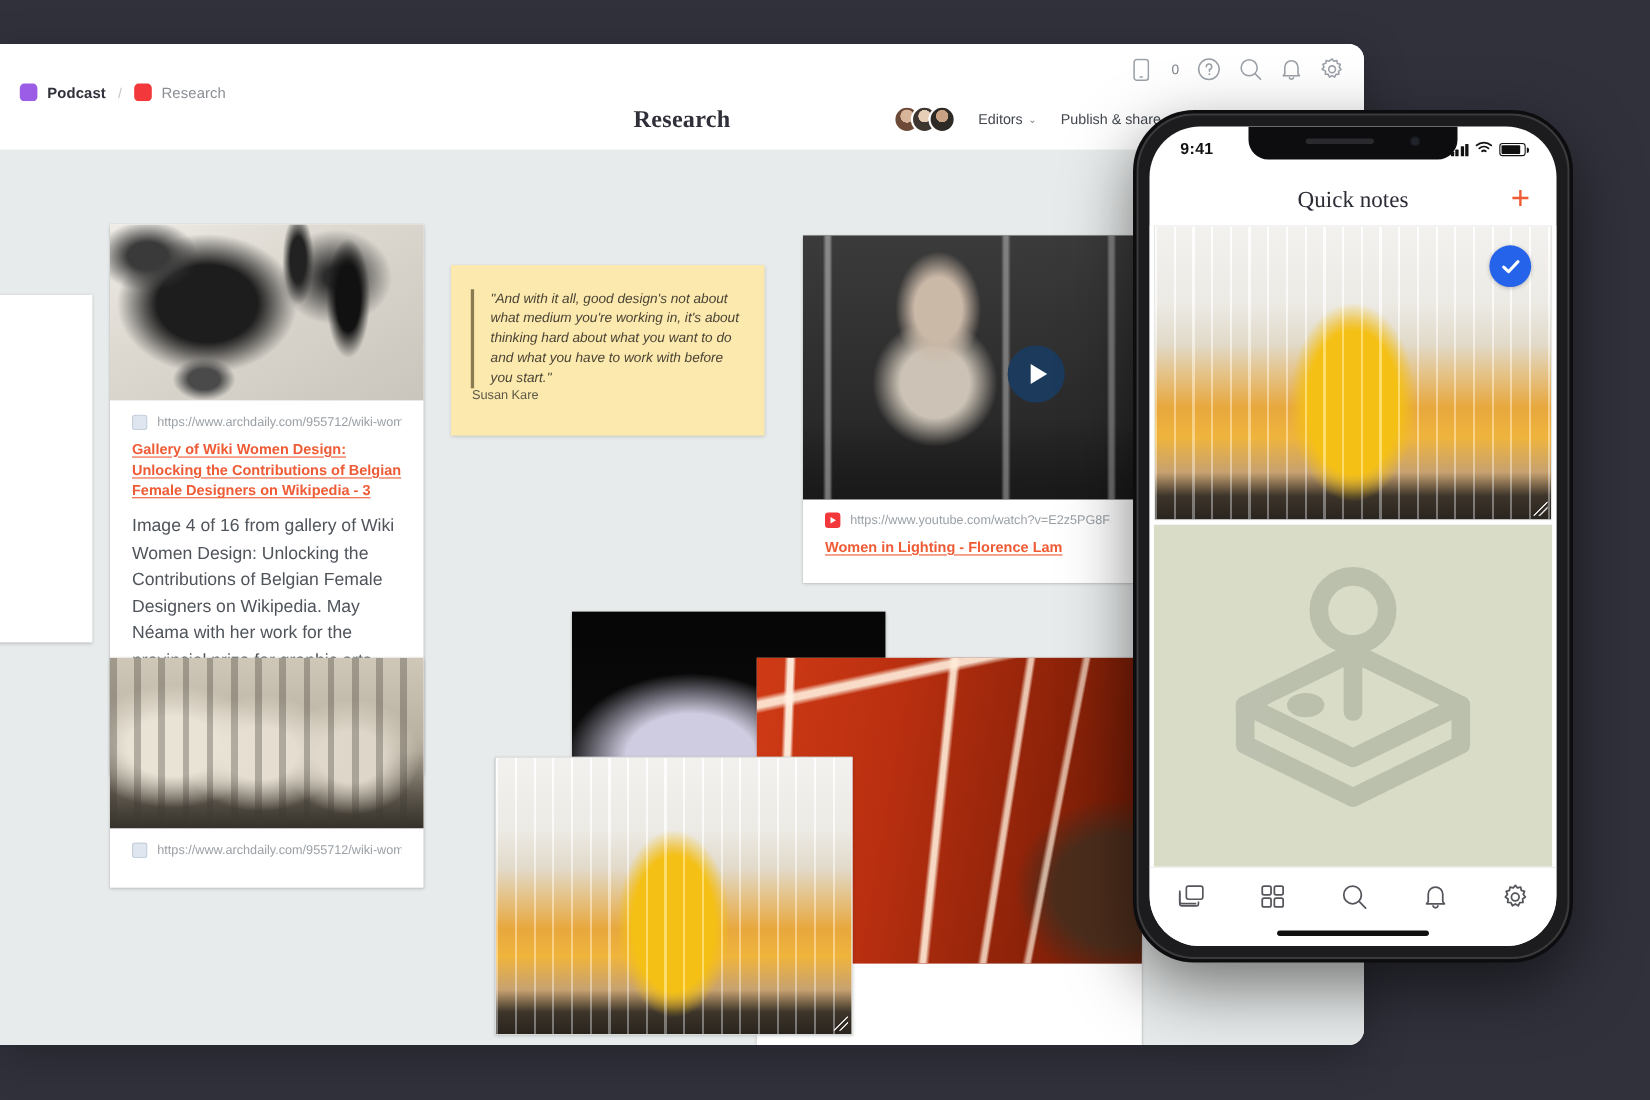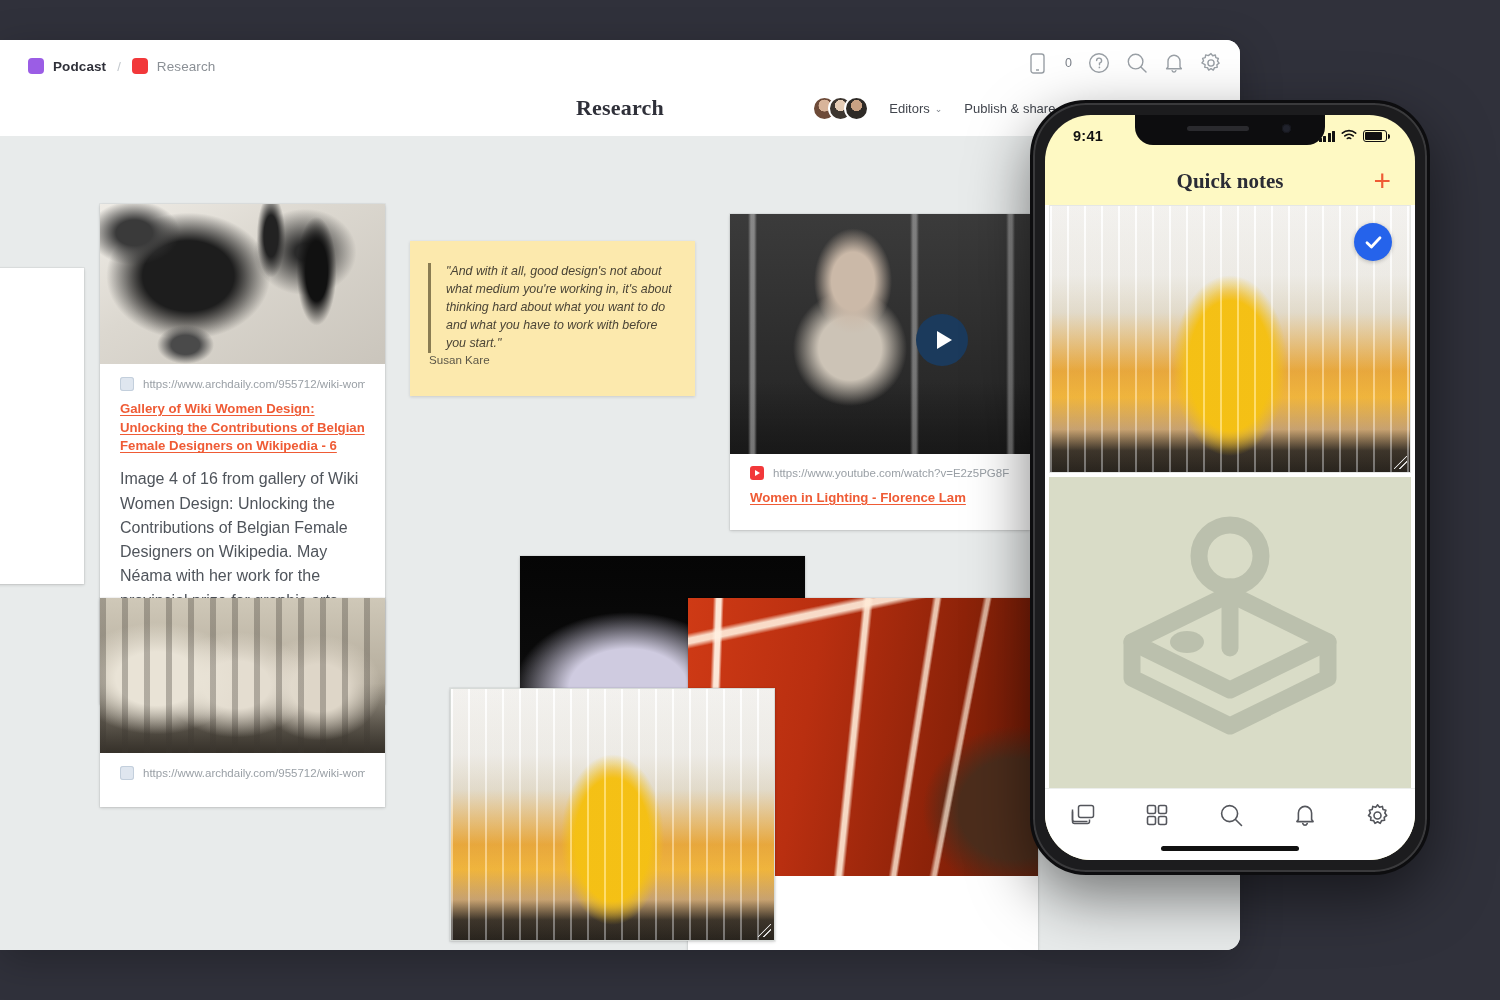--- a/index.html
+++ b/index.html
@@ -19,22 +19,22 @@
     border-top-right-radius: 14px;
     border-bottom-right-radius: 14px;
     overflow: hidden;
     box-shadow: 0 10px 40px rgba(0,0,0,.25);
   }
 
   
   #breadcrumb-bar {
     position: absolute; left: 0; top: 0;
     width: 100%; height: 52px;
-    display: flex; align-items: center;
-    padding-left: 28px;
+    display: flex; align-items: flex-end;
+    padding-left: 18px;
     background: #fff;
   }
   .crumb { display: flex; align-items: center; gap: 9px; }
   .crumb-chip { width: 16px; height: 16px; border-radius: 4px; }
   .crumb-label { font-size: 13.5px; letter-spacing: .1px; }
   .crumb-label.active { color: #2f3039; font-weight: 700; }
   .crumb-label.muted { color: #8b9096; font-weight: 400; }
   .crumb-sep { color: #c2c7cc; font-size: 13px; margin: 0 11px; }
 
   
@@ -219,21 +219,21 @@
   #phone {
     position: absolute; left: 1030px; top: 100px;
     width: 400px; height: 775px;
     background: #1c1c1e;
     border-radius: 56px;
     box-shadow: 0 22px 60px rgba(0,0,0,.5), 0 0 0 2px #3a3a3c inset;
     border: 3px solid #0d0d0f;
   }
   #phone-screen {
     position: absolute; left: 12px; top: 12px; right: 12px; bottom: 12px;
-    background: #fef9c3; border-radius: 46px; overflow: hidden;
+    background: #ffffff; border-radius: 46px; overflow: hidden;
   }
   #notch {
     position: absolute; left: 50%; transform: translateX(-50%); top: 0;
     width: 190px; height: 30px; background: #0d0d0f;
     border-bottom-left-radius: 18px; border-bottom-right-radius: 18px;
     z-index: 6;
   }
   #notch .speaker {
     position: absolute; left: 52px; top: 11px; width: 62px; height: 5px;
     border-radius: 3px; background: #2a2a2e;
@@ -263,21 +263,21 @@
     content:''; position:absolute; right:-3.5px; top:3px; width:2px; height:5px;
     background:#111; border-radius:0 2px 2px 0;
   }
   #phone-header {
     position: absolute; left: 0; right: 0; top: 42px; height: 48px;
     display: flex; align-items: center; justify-content: center;
     z-index: 5;
   }
   #phone-title {
     font-family: "Liberation Serif", serif;
-    font-weight: 700; font-size: 21px; color: #2b2c35;
+    font-weight: 400; font-size: 21px; color: #2b2c35;
   }
   #phone-add {
     position: absolute; right: 24px; top: 50%; transform: translateY(-50%);
     font-size: 30px; font-weight: 300; color: #ef5b35; line-height: 1;
   }
   #phone-content {
     position: absolute; left: 0; right: 0; top: 90px; bottom: 72px;
     background: #fff;
   }
   #phone-note-img {
@@ -410,21 +410,21 @@
       </div>
     </div>
 
     <div class="card" style="left:100px; top:68px; width:285px;">
       <div class="photo ph-portrait card-img" style="height:160px;"></div>
       <div class="card-body">
         <div class="src-row">
           <span class="favicon" style="background:#dfe6ef;box-shadow:inset 0 0 0 1px #c3cfdc;"></span>
           <span class="src-url">https://www.archdaily.com/955712/wiki-wome</span>
         </div>
-        <div class="card-title">Gallery of Wiki Women Design: Unlocking the Contributions of Belgian Female Designers on Wikipedia - 6</div>
+        <div class="card-title">Gallery of Wiki Women Design: Unlocking the Contributions of Belgian Female Designers on Wikipedia - 3</div>
         <div class="card-desc">Image 4 of 16 from gallery of Wiki Women Design: Unlocking the Contributions of Belgian Female Designers on Wikipedia. May Néama with her work for the provincial prize for graphic arts, 1965. Collection City of Antwerp, Letterenhuis. Image Courtesy of Wiki Women Design</div>
       </div>
     </div>
 
     <div class="card" style="left:100px; top:462px; width:285px;">
       <div class="photo ph-studio card-img" style="height:155px;"></div>
       <div class="card-body">
         <div class="src-row">
           <span class="favicon" style="background:#dfe6ef;box-shadow:inset 0 0 0 1px #c3cfdc;"></span>
           <span class="src-url">https://www.archdaily.com/955712/wiki-wome</span>

